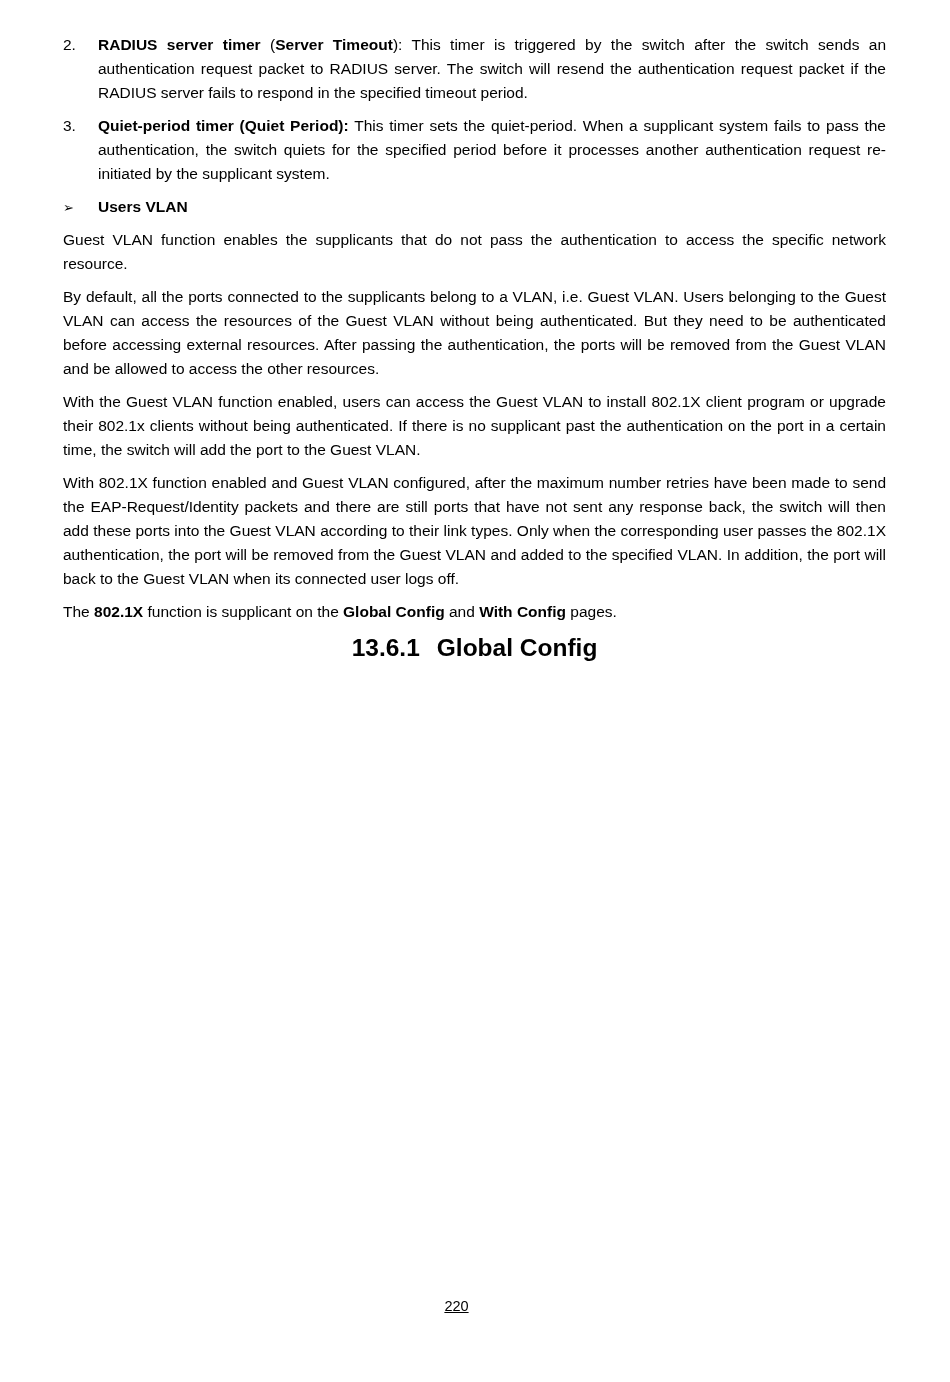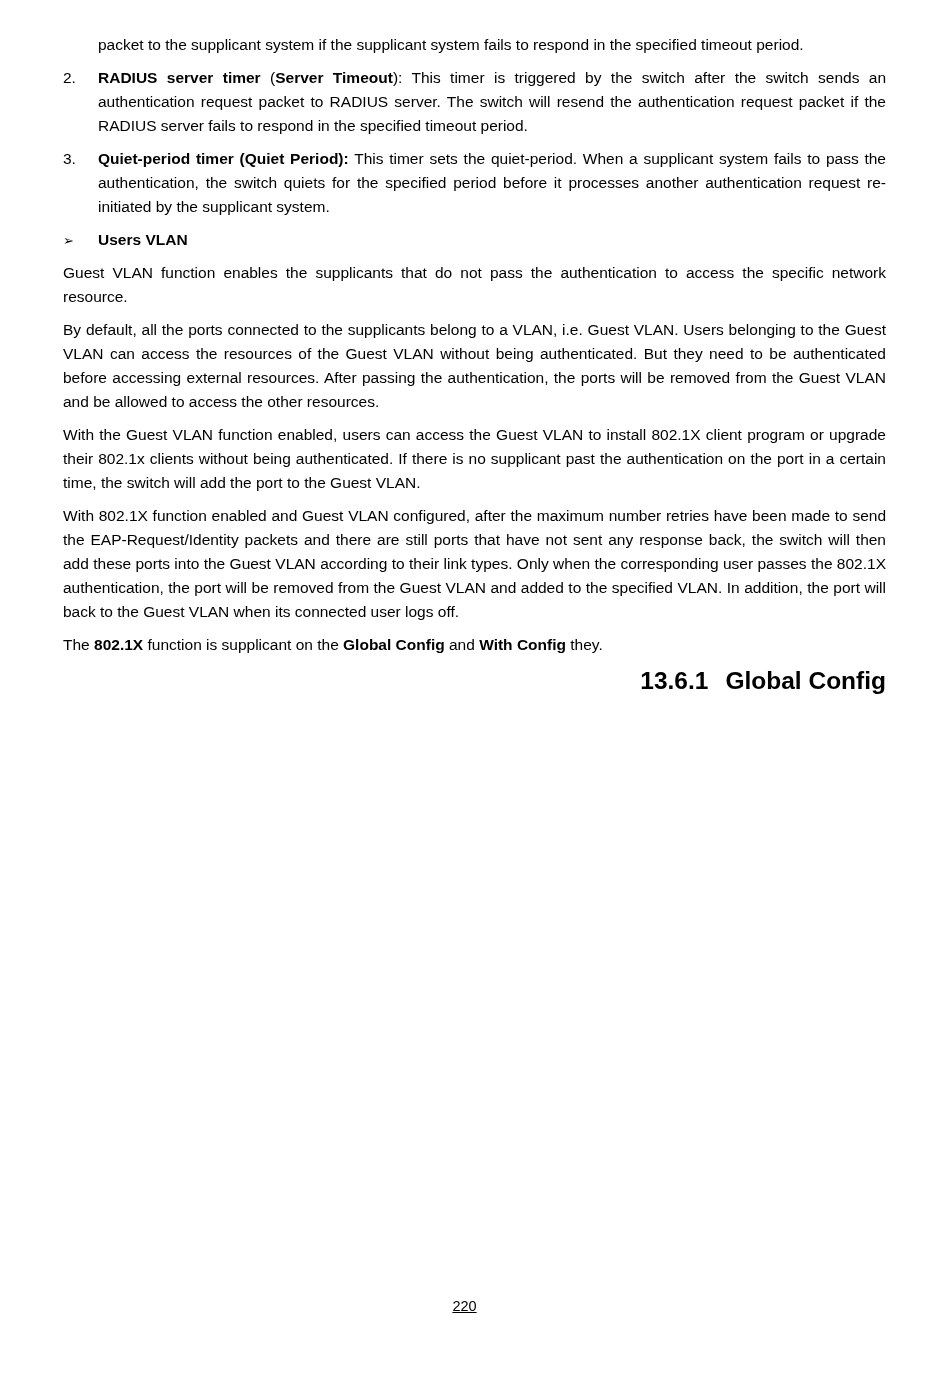--- a/index.html
+++ b/index.html
@@ -53,41 +53,40 @@
     top: 1px;
     font-family: "DejaVu Sans", sans-serif;
     font-size: 13px;
     font-weight: normal;
   }
   h2.section {
     font-size: 24.5px;
     line-height: 30px;
     font-weight: bold;
     margin: 9px 0 12px 0;
-    text-align: right;
+    text-align: center;
     letter-spacing: 0;
   }
   h2.section .hnum { margin-right: 17px; }
   .footer {
     position: absolute;
     top: 1297px;
-    left: 12px;
+    left: 4px;
     width: 905px;
     text-align: center;
     font-size: 14.5px;
     line-height: 18px;
     text-decoration: underline;
   }
 </style>
 </head>
 <body>
 
 <div class="content">
 
-  <p class="para indent">packet to the supplicant system if the supplicant system fails to respond in the specified timeout period.</p>
 
   <div class="li">
     <span class="num">2.</span>
     <p class="para"><span class="b">RADIUS server timer</span><span> (</span><span class="b">Server Timeout</span><span>): This timer is triggered by the switch after the switch sends an authentication request packet to RADIUS server. The switch will resend the authentication request packet if the RADIUS server fails to respond in the specified timeout period.</span></p>
   </div>
 
   <div class="li">
     <span class="num">3.</span>
     <p class="para"><span class="b">Quiet-period timer (Quiet Period):</span><span> This timer sets the quiet-period. When a supplicant system fails to pass the authentication, the switch quiets for the specified period before it processes another authentication request re-initiated by the supplicant system.</span></p>
   </div>
@@ -95,21 +94,21 @@
   <div class="bullet-row">
     <span class="arrow">➢</span>
     <span>Users VLAN</span>
   </div>
 
   <p class="para">Guest VLAN function enables the supplicants that do not pass the authentication to access the specific network resource.</p>
   <p class="para">By default, all the ports connected to the supplicants belong to a VLAN, i.e. Guest VLAN. Users belonging to the Guest VLAN can access the resources of the Guest VLAN without being authenticated. But they need to be authenticated before accessing external resources. After passing the authentication, the ports will be removed from the Guest VLAN and be allowed to access the other resources.</p>
   <p class="para">With the Guest VLAN function enabled, users can access the Guest VLAN to install 802.1X client program or upgrade their 802.1x clients without being authenticated. If there is no supplicant past the authentication on the port in a certain time, the switch will add the port to the Guest VLAN.</p>
   <p class="para">With 802.1X function enabled and Guest VLAN configured, after the maximum number retries have been made to send the EAP-Request/Identity packets and there are still ports that have not sent any response back, the switch will then add these ports into the Guest VLAN according to their link types. Only when the corresponding user passes the 802.1X authentication, the port will be removed from the Guest VLAN and added to the specified VLAN. In addition, the port will back to the Guest VLAN when its connected user logs off.</p>
 
-  <p class="para"><span>The </span><span class="b">802.1X</span><span> function is supplicant on the </span><span class="b">Global Config</span><span> and </span><span class="b">With Config</span><span> they.</span></p>
+  <p class="para"><span>The </span><span class="b">802.1X</span><span> function is supplicant on the </span><span class="b">Global Config</span><span> and </span><span class="b">With Config</span><span> pages.</span></p>
 
   <h2 class="section"><span class="hnum">13.6.1</span><span>Global Config</span></h2>
 
 
 </div>
 
 <div class="footer">
   <span>220</span>
 </div>
 

